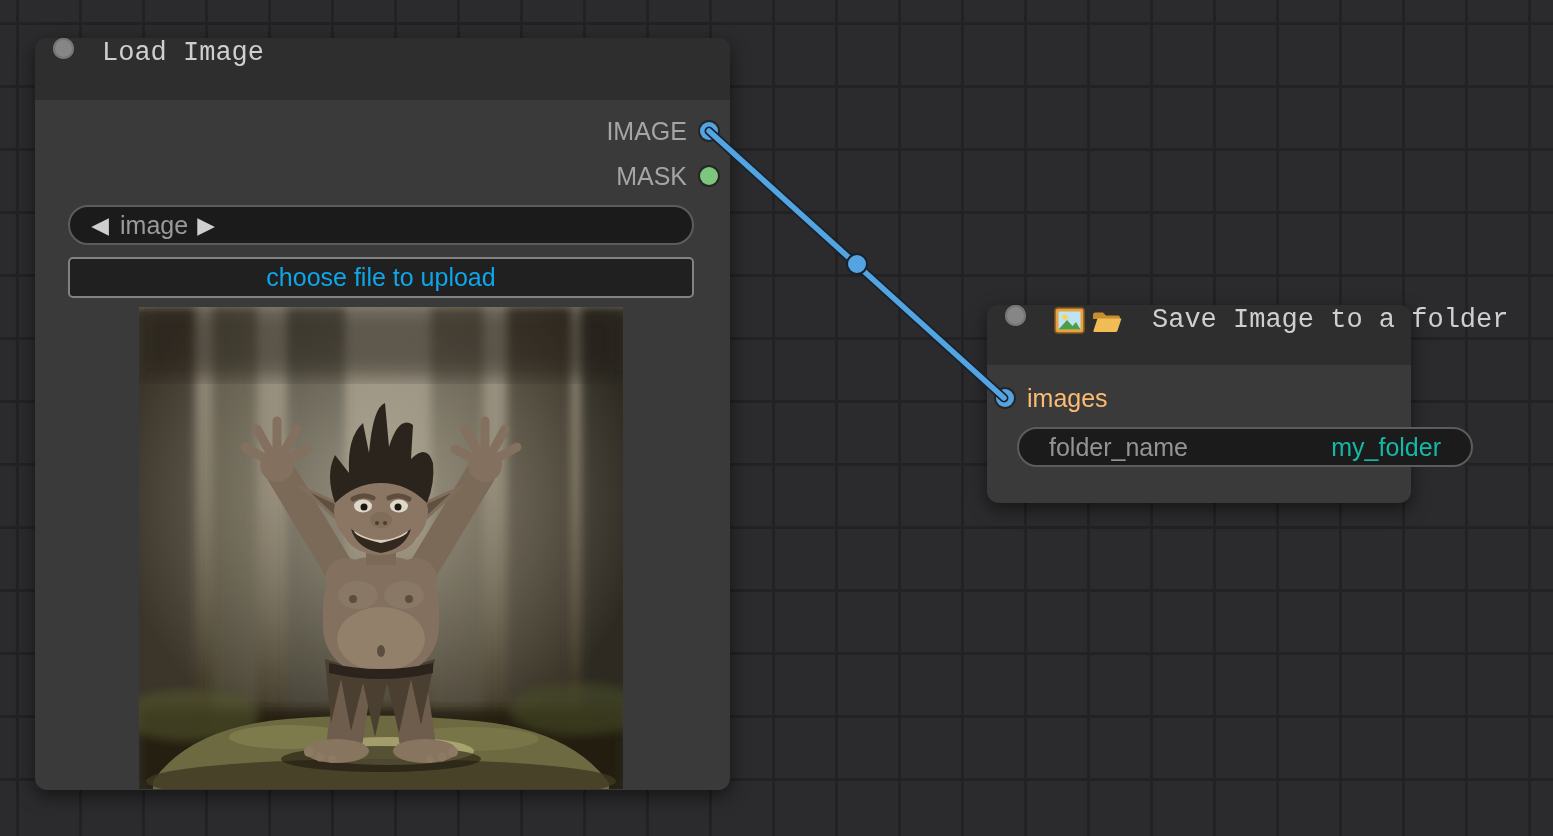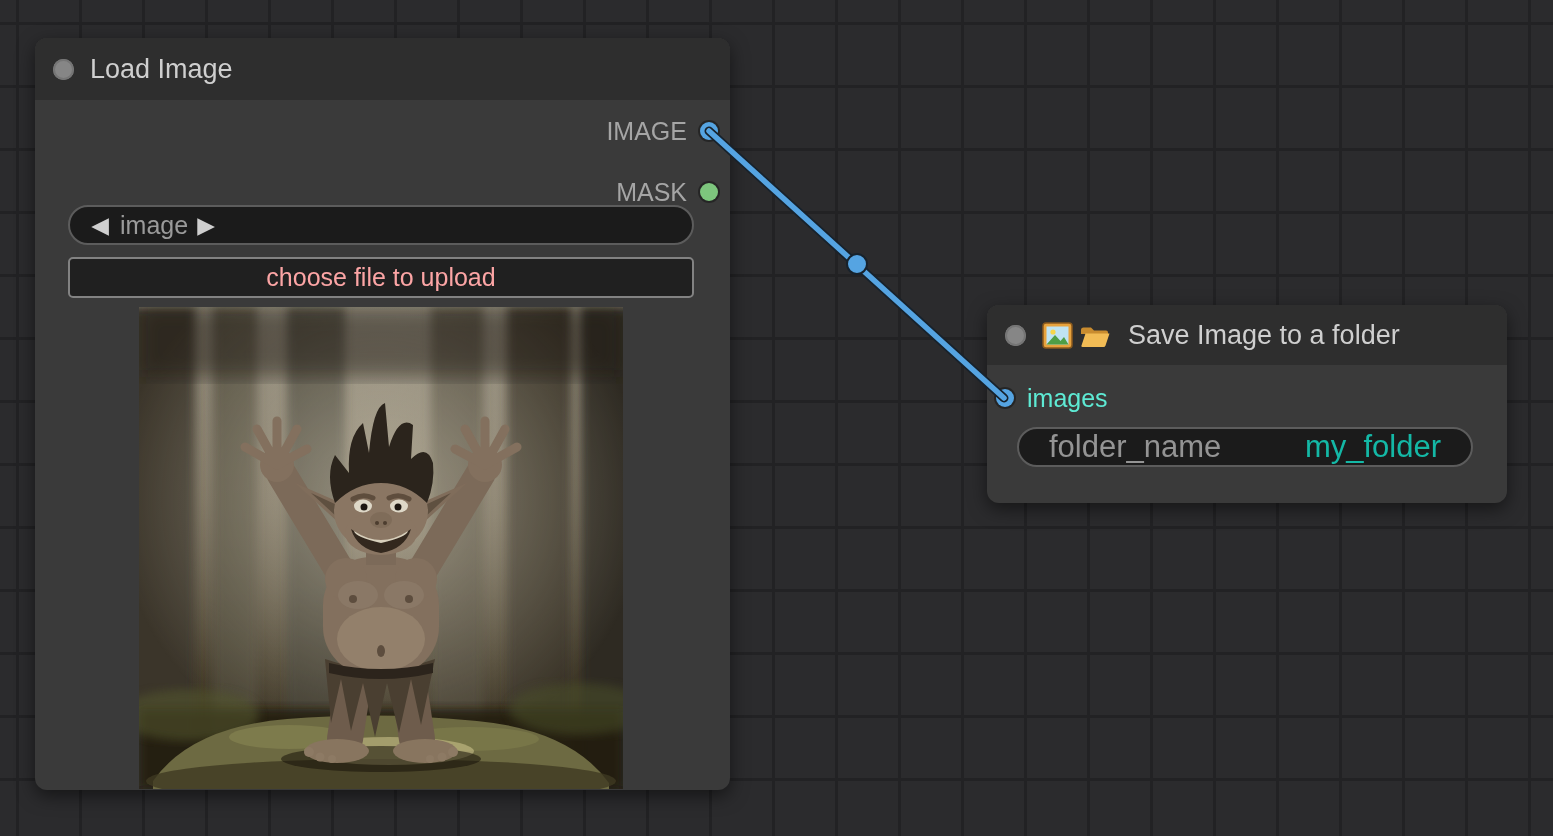--- a/index.html
+++ b/index.html
@@ -16,72 +16,72 @@
     background-position:16px 22px;
   }
 
   .node{
     position:absolute;border-radius:12px;background:var(--node-body);
     box-shadow:0 6px 18px rgba(0,0,0,.5);
   }
   .node-header{
     height:62px;background:var(--node-title);
     border-radius:12px 12px 0 0;
-    display:flex;align-items:center;padding:0 18px;gap:16px;
+    display:flex;align-items:flex-start;padding:0 18px;gap:28px;font-family:Liberation Mono, monospace;
   }
   .collapse-dot{
     width:21px;height:21px;border-radius:50%;
     background:#868686;box-shadow:inset 0 0 0 2px #757575;flex:0 0 auto;
   }
   .node-title-text{font-size:27px;color:#cfcfcf;white-space:nowrap;}
 
   #node-load{left:35px;top:38px;width:695px;height:752px;}
-  #node-save{left:987px;top:305px;width:520px;height:198px;}
+  #node-save{left:987px;top:305px;width:424px;height:198px;}
   #node-save .node-header{height:60px;}
 
   .slot-row{position:absolute;display:flex;align-items:center;gap:13px;height:32px;}
   .slot-label{font-size:25px;color:#a5a5a5;white-space:nowrap;}
   .slot-dot{
     width:18px;height:18px;border-radius:50%;flex:0 0 auto;
     box-shadow:0 0 0 2px rgba(0,0,0,.35);
   }
   .dot-blue{background:var(--accent-blue);}
   .dot-green{background:var(--slot-green);}
 
   #out-image{top:77px;right:12px;}
-  #out-mask{top:122px;right:12px;margin-top:16px;}
+  #out-mask{top:122px;right:12px;}
   #in-images{left:9px;top:77px;}
-  #in-images .slot-label{color:#5eead4;}
+  #in-images .slot-label{color:#fdba74;}
 
   .combo{
     position:absolute;left:33px;top:167px;width:626px;height:40px;
     background:var(--widget-bg);border:2px solid #5c5c5c;border-radius:20px;
     display:flex;align-items:center;padding:0 12px;font-size:25px;
   }
   .combo .arrow{color:#cfcfcf;font-size:23px;width:36px;text-align:center;cursor:pointer;line-height:1;}
   .combo .combo-label{color:#9a9a9a;margin-left:2px;}
   .combo .combo-value{flex:1;text-align:center;color:#e6e6e6;overflow:hidden;white-space:nowrap;}
 
   .upload-btn{
     position:absolute;left:33px;top:219px;width:626px;height:41px;
     background:#202020;border:2px solid #828282;border-radius:5px;
-    color:#fca5a5;font-size:25px;display:flex;align-items:center;justify-content:center;
+    color:#0ea5e9;font-size:25px;display:flex;align-items:center;justify-content:center;
     cursor:pointer;
   }
 
   .preview{
     position:absolute;left:104px;top:269px;width:484px;height:482px;
     overflow:hidden;background:#30291e;
   }
 
   .pill{
     position:absolute;left:30px;top:122px;width:456px;height:40px;
     background:var(--widget-bg);border:2px solid #5c5c5c;border-radius:20px;
     display:flex;align-items:center;justify-content:space-between;
-    padding:0 30px;font-size:31px;
+    padding:0 30px;font-size:25px;
   }
   .pill .pill-label{color:#949494;}
   .pill .pill-value{color:#14b8a6;}
 
   .title-icon{width:31px;height:31px;flex:0 0 auto;}
   #node-save .node-title-text{margin-left:2px;}
   .icon-pair{display:flex;align-items:center;gap:6px;}
 
   #links{position:absolute;left:0;top:0;pointer-events:none;}
   .link-outer{stroke:#17222c;stroke-width:9;fill:none;stroke-linecap:round;}

